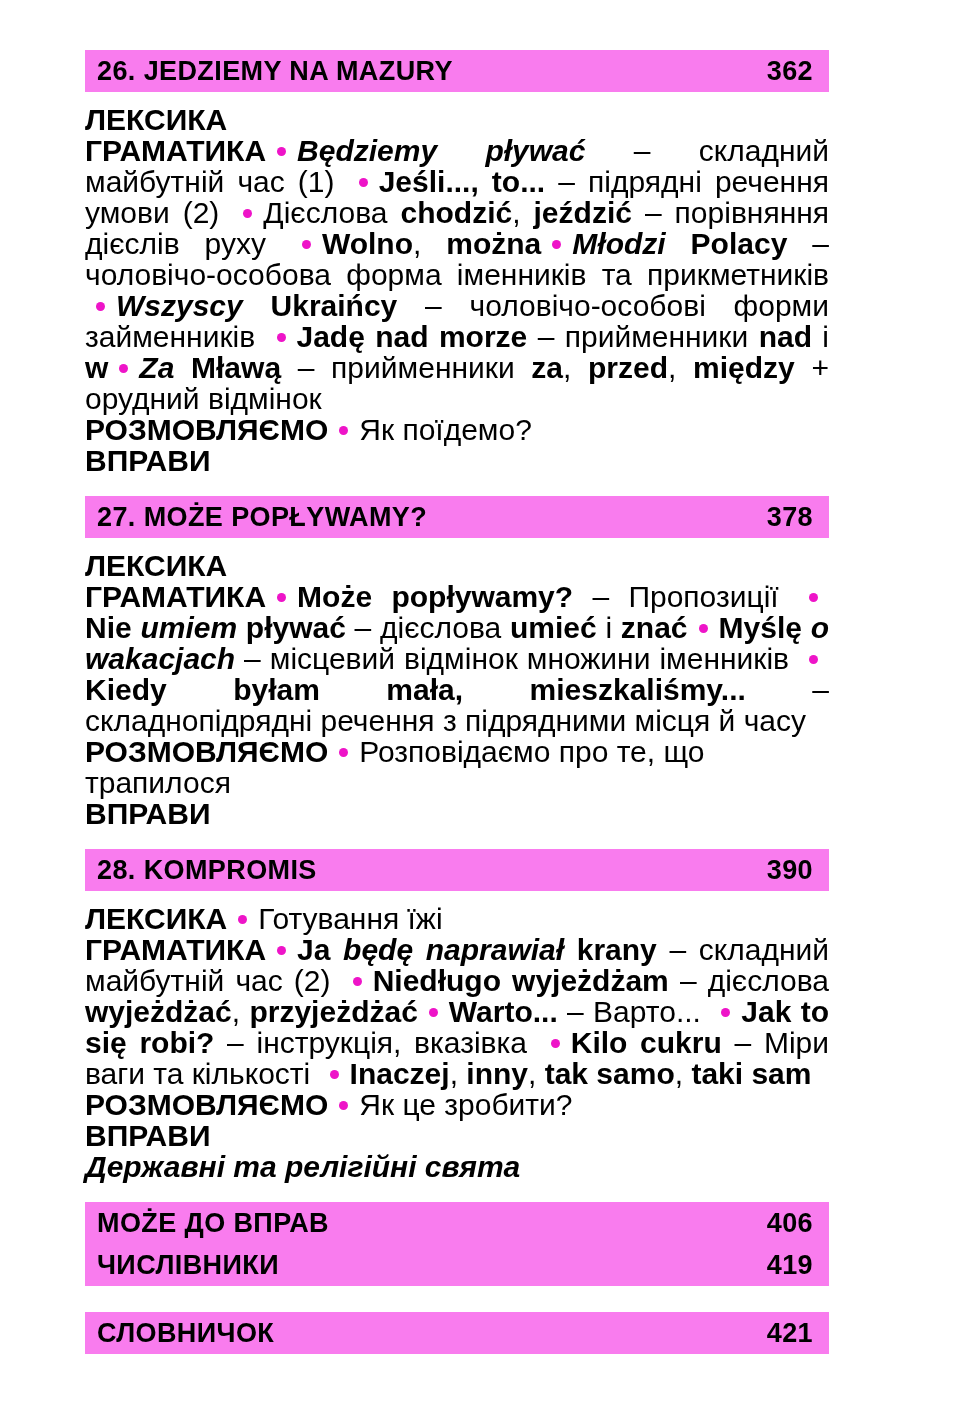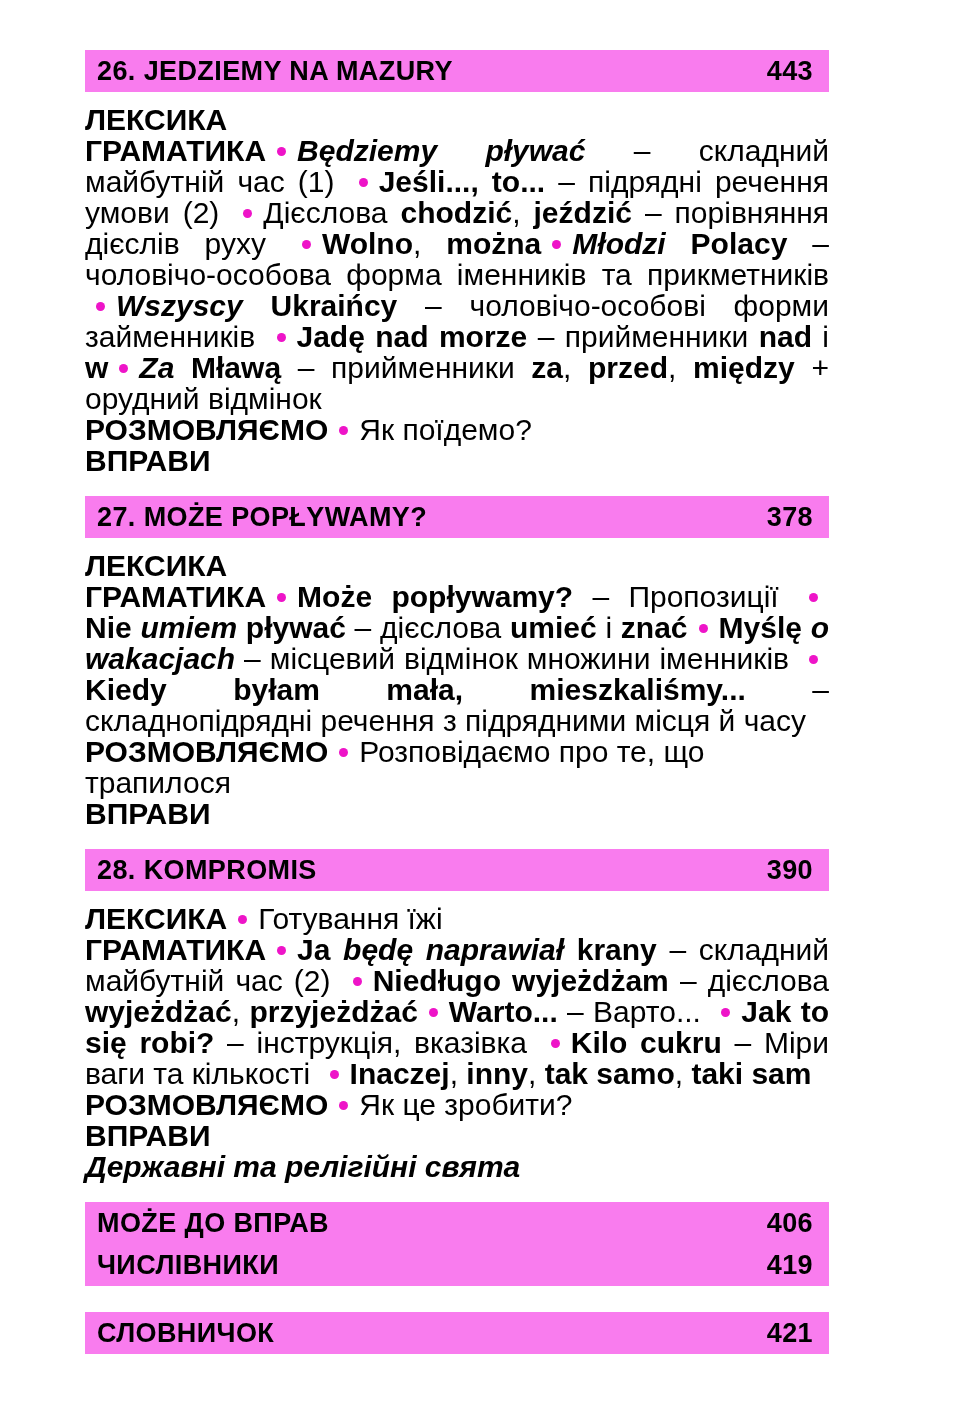--- a/index.html
+++ b/index.html
@@ -66,21 +66,21 @@
   }
 </style>
 </head>
 <body>
 
 <div class="page">
   <div class="content">
 
     <div class="bar first">
       <span>26. JEDZIEMY NA MAZURY</span>
-      <span>443</span>
+      <span>362</span>
     </div>
     <div class="sec">
       <p class="line"><span class="b">ЛЕКСИКА</span></p>
       <p class="para"><span class="b">ГРАМАТИКА</span><span class="dot"></span><span class="bi">Będziemy pływać</span><span class="r"> – складний майбутній час (1) </span><span class="dot"></span><span class="b">Jeśli..., to...</span><span class="r"> – підрядні речення умови (2) </span><span class="dot"></span><span class="r">Дієслова </span><span class="b">chodzić</span><span class="r">, </span><span class="b">jeździć</span><span class="r"> – порівняння дієслів руху </span><span class="dot"></span><span class="b">Wolno</span><span class="r">, </span><span class="b">można</span><span class="dot"></span><span class="bi">Młodzi</span><span class="b"> Polacy</span><span class="r"> – чоловічо-особова форма іменників та прикметників </span><span class="dot"></span><span class="bi">Wszyscy</span><span class="b"> Ukraińcy</span><span class="r"> – чоловічо-особові форми займенників </span><span class="dot"></span><span class="b">Jadę nad morze</span><span class="r"> – прийменники </span><span class="b">nad</span><span class="r"> і </span><span class="b">w</span><span class="dot"></span><span class="bi">Za</span><span class="b"> Mławą</span><span class="r"> – прийменники </span><span class="b">za</span><span class="r">, </span><span class="b">przed</span><span class="r">, </span><span class="b">między</span><span class="r"> + орудний відмінок</span></p>
       <p class="line"><span class="b">РОЗМОВЛЯЄМО</span><span class="dot"></span><span class="r">Як поїдемо?</span></p>
       <p class="line"><span class="b">ВПРАВИ</span></p>
     </div>
 
     <div class="bar">
       <span>27. MOŻE POPŁYWAMY?</span>

